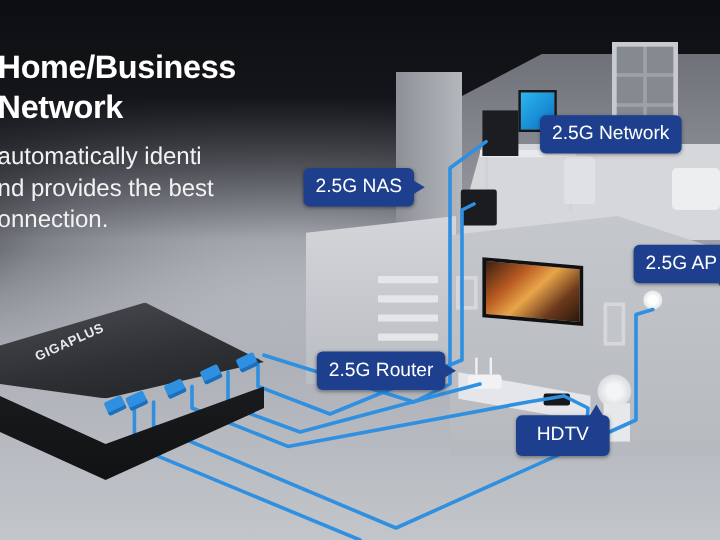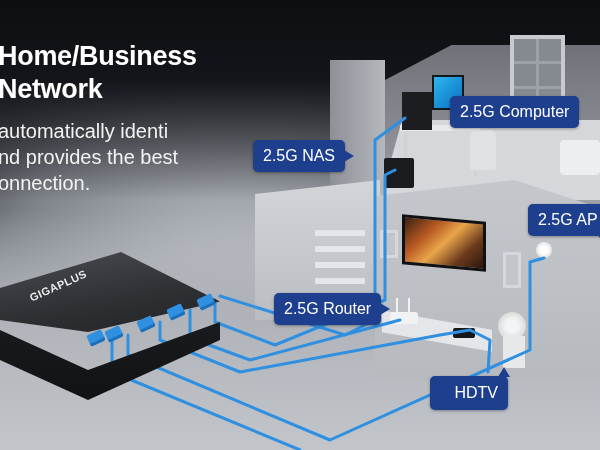--- a/index.html
+++ b/index.html
@@ -191,17 +191,17 @@
 <div class="headline">
   <div>Home/Business</div>
   <div>Network</div>
 </div>
 <div class="subtext">
   <div>automatically identi</div>
   <div>nd provides the best</div>
   <div>onnection.</div>
 </div>
 
-<div class="tag" style="left:450px;top:96px">2.5G Computer</div>
+<div class="tag" style="left:450px;top:96px">2.5G Network</div>
 <div class="tag right" style="left:253px;top:140px">2.5G NAS</div>
 <div class="tag down" style="left:528px;top:204px">2.5G AP</div>
-<div class="tag right" style="left:274px;top:293px">2.5G Router</div>
-<div class="tag up" style="left:430px;top:376px;width:78px;text-align:right;height:34px;line-height:34px">HDTV</div>
+<div class="tag right" style="left:264px;top:293px">2.5G Router</div>
+<div class="tag up" style="left:430px;top:346px;width:78px;text-align:center;height:34px;line-height:34px">HDTV</div>
 
 </body></html>

